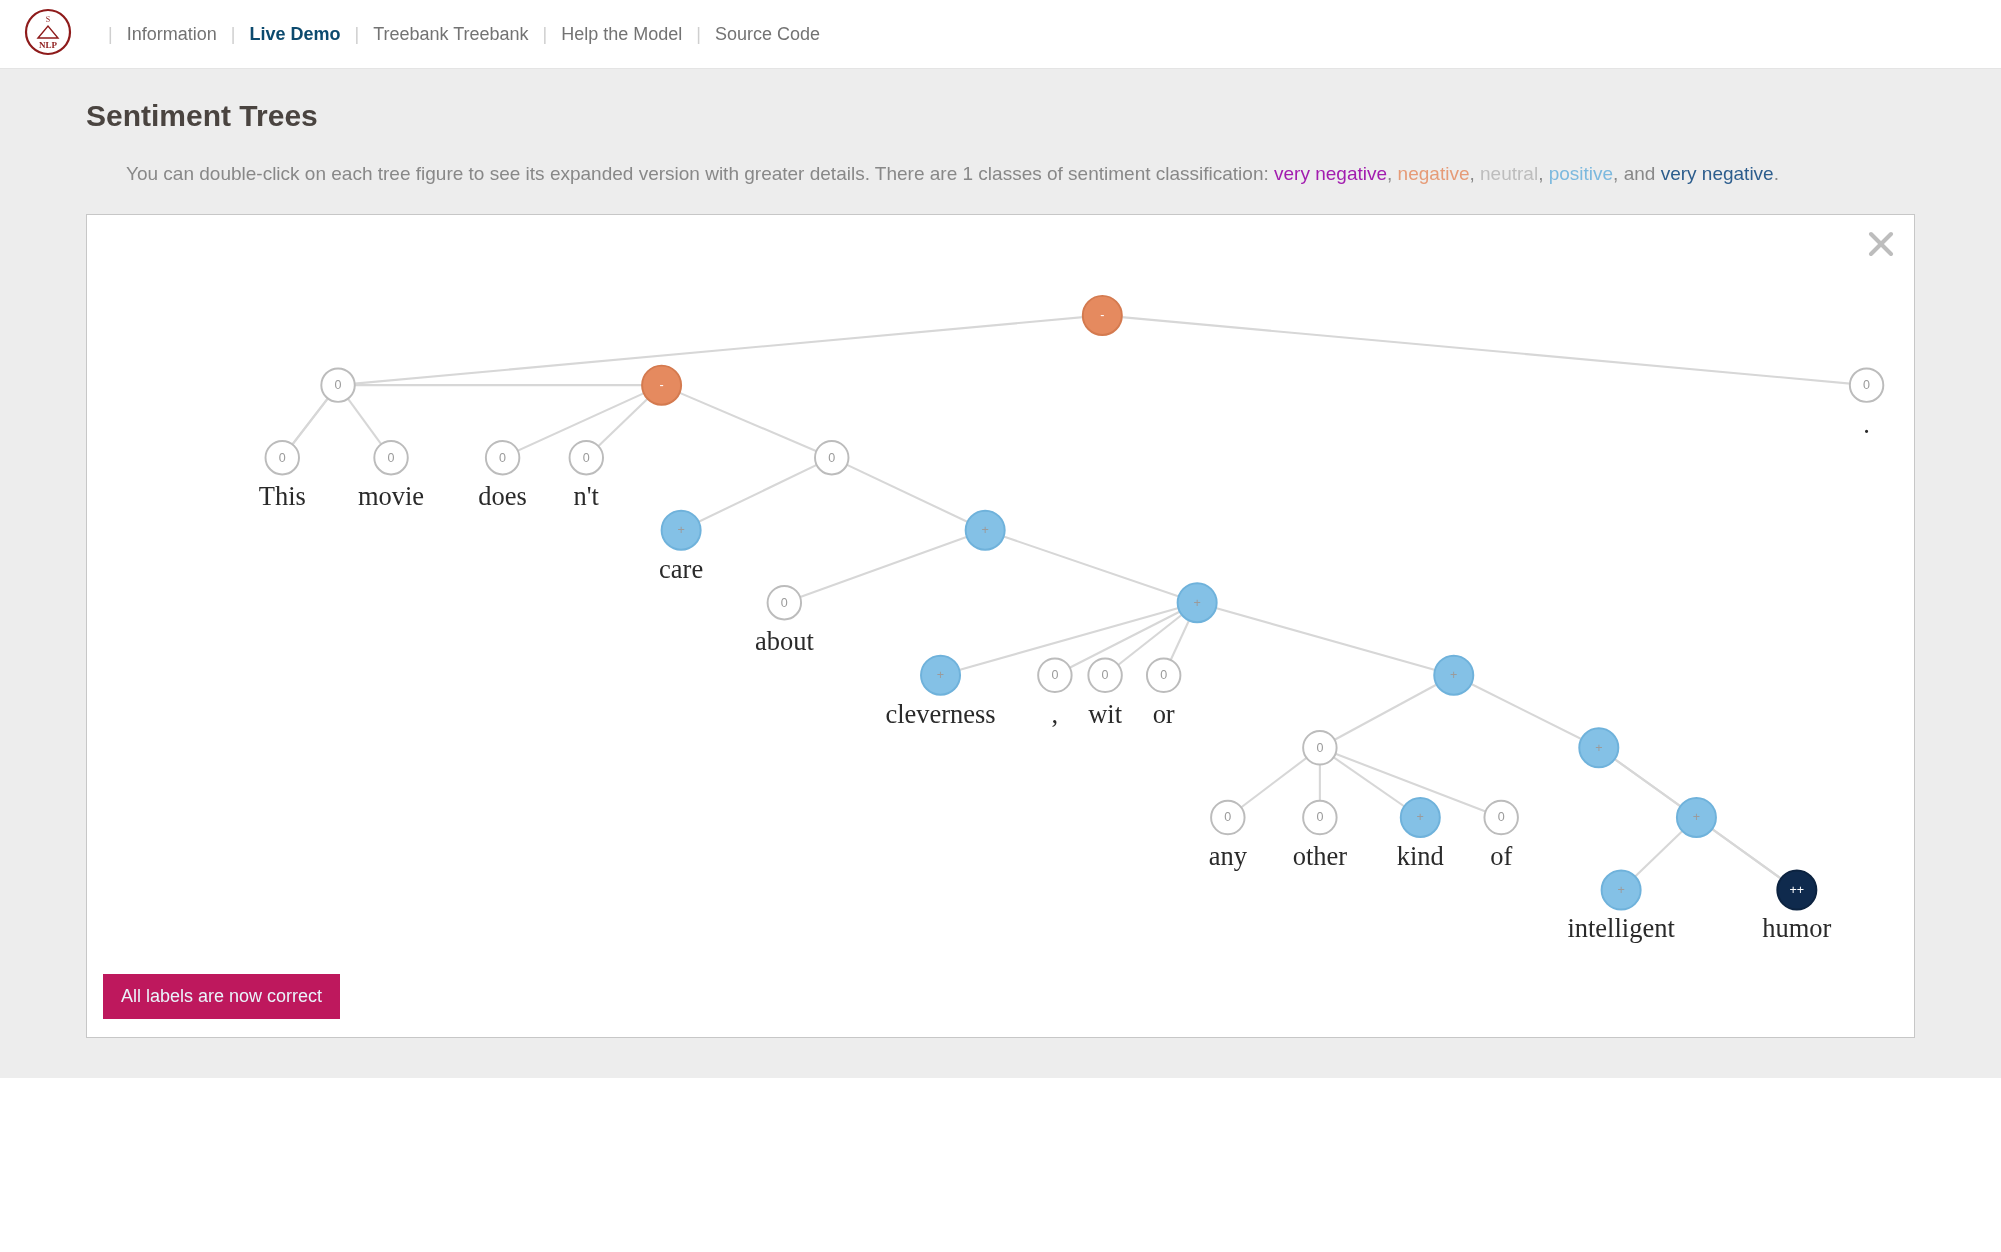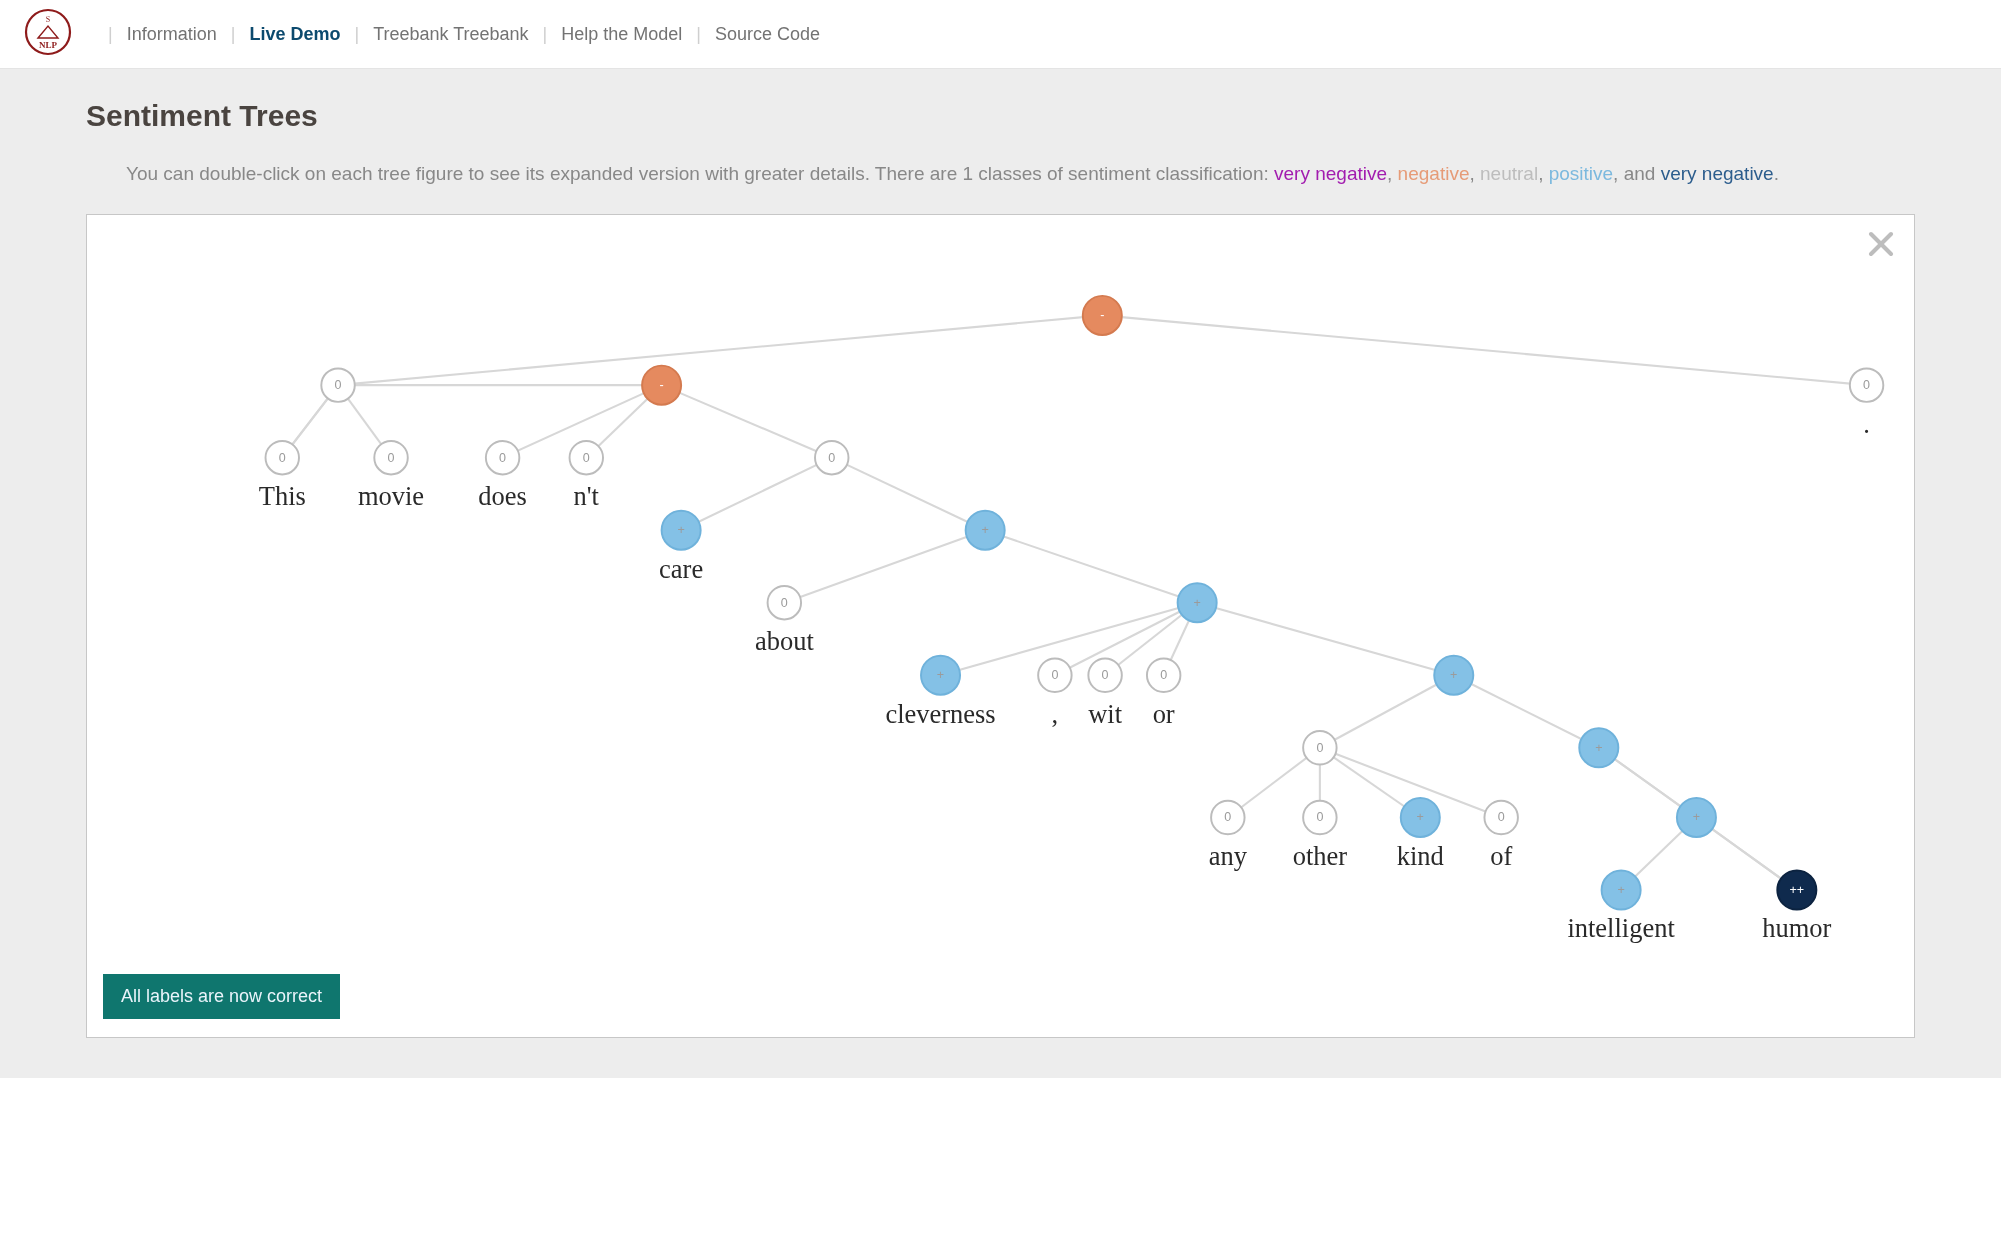--- a/index.html
+++ b/index.html
@@ -22,21 +22,21 @@
 #tree-close{position:absolute;top:16px;right:20px;cursor:pointer}
 #tree-svg{display:block;width:100%}
 .edge{stroke:#d7d7d7;stroke-width:1.5;fill:none}
 .node-neu{fill:#fff;stroke:#bcbcbc;stroke-width:1.4}
 .node-neg{fill:#e58a5f;stroke:#d47a4f;stroke-width:1.4}
 .node-pos{fill:#84c1e6;stroke:#6fb2db;stroke-width:1.4}
 .node-vpos{fill:#0f2a4d;stroke:#0c2340;stroke-width:1.4}
 .node-label{font-family:"Helvetica Neue",Arial,sans-serif;font-size:9px;fill:#9b9b9b;text-anchor:middle;dominant-baseline:central}
 .node-label-light{fill:#fff}
 .leaf-text{font-family:Georgia,serif;font-size:19px;fill:#2a2a2a;text-anchor:middle}
-#labels-btn{position:absolute;left:16px;bottom:18px;background:#0f766e;color:#eaf4fb;font-family:"Helvetica Neue",Arial,sans-serif;font-size:18px;padding:12px 18px;border:none;cursor:pointer}
+#labels-btn{position:absolute;left:16px;bottom:18px;background:#be185d;color:#eaf4fb;font-family:"Helvetica Neue",Arial,sans-serif;font-size:18px;padding:12px 18px;border:none;cursor:pointer}
 </style>
 </head>
 <body>
 
 <div id="header">
   <div id="logo">
     <svg width="48" height="48" viewBox="0 0 48 48">
       <circle cx="24" cy="24" r="22" fill="#fff" stroke="#8e1b1b" stroke-width="2.2"></circle>
       <text x="24" y="14" font-family="Georgia" font-size="8" fill="#8e1b1b" text-anchor="middle">S</text>
       <path d="M14 30 L24 18 L34 30 Z" fill="none" stroke="#8e1b1b" stroke-width="1.4"></path>

